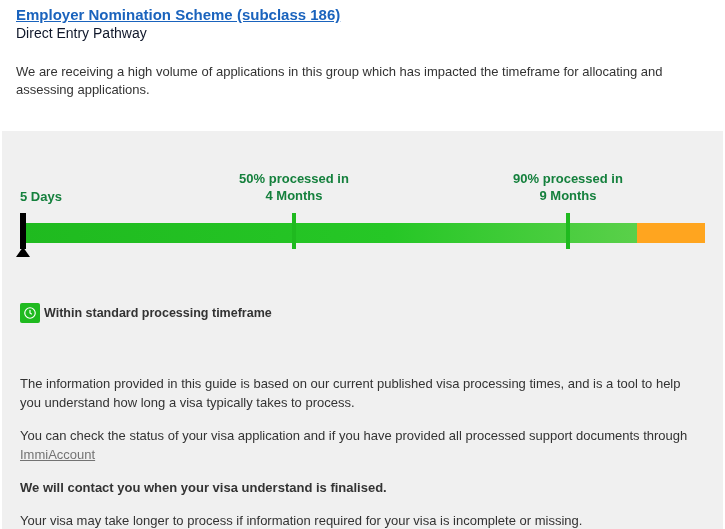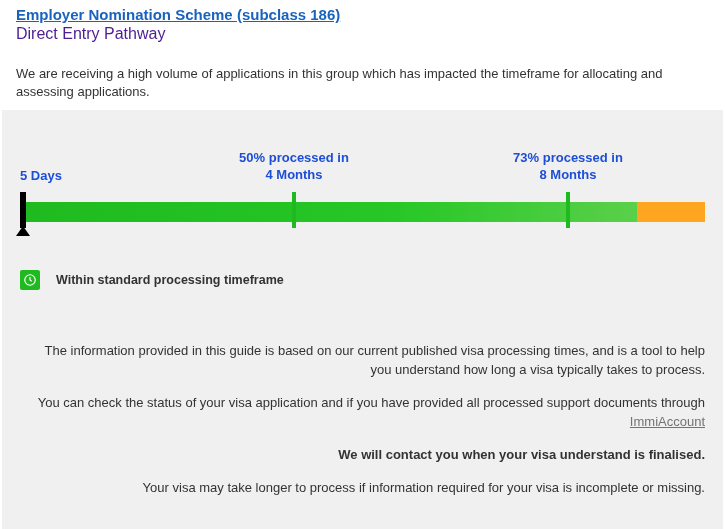--- a/index.html
+++ b/index.html
@@ -1,38 +1,38 @@
 <!DOCTYPE html>
 <html><head>
 <meta charset="utf-8">
 <style>
   * { box-sizing: border-box; margin: 0; padding: 0; }
   body { font-family: Arial, Helvetica, sans-serif; font-size: 13px; color: #333; width: 725px; background: #fff; }
   .header { padding: 6px 16px 12px 16px; }
   .title-link { color: #1a63bd; font-weight: bold; font-size: 15px; text-decoration: underline; cursor: pointer; text-align: center; }
-  .subtitle { color: #4c1d95; font-size: 16px; margin-top: 2px; }
-  .notice { padding: 10px 16px 9px 16px; color: #333; line-height: 1.4; }
+  .subtitle { color: #0f172a; font-size: 14px; margin-top: 2px; }
+  .notice { padding: 10px 16px 32px 16px; color: #333; line-height: 1.4; }
   .panel { background: #f0f0f0; padding: 40px 18px 18px 18px; margin: 0 2px; }
   .timeline-wrap { position: relative; height: 120px; }
   .labels { position: relative; height: 50px; }
-  .label { position: absolute; color: #1d4ed8; font-weight: bold; font-size: 13px; line-height: 1.25; text-align: center; transform: translateX(-50%); white-space: nowrap; }
+  .label { position: absolute; color: #15803d; font-weight: bold; font-size: 13px; line-height: 1.25; text-align: center; transform: translateX(-50%); white-space: nowrap; }
   .label span { display: block; }
   .label.start { transform: none; text-align: left; top: 18px; }
   .bar-row { position: relative; height: 24px; }
   .bar-track { position: absolute; left: 0; right: 0; top: 2px; height: 20px; background: #ffa51f; }
   .bar-green { position: absolute; left: 0; top: 2px; height: 20px; background: linear-gradient(to right,#1fba1f,#26c726 60%,#5ad04a); }
   .tick { position: absolute; top: -8px; width: 4px; height: 36px; background: #1fba1f; transform: translateX(-50%); }
   .tick.start { left: 0; background: #000; width: 6px; transform: none; }
   .arrow-row { position: relative; height: 14px; }
   .arrow { position: absolute; left: 0; top: 2px; width: 0; height: 0; border-left: 7px solid transparent; border-right: 7px solid transparent; border-bottom: 10px solid #000; transform: translateX(-4px); }
-  .status { margin-top: 0; display: flex; align-items: center; gap: 16px; }
+  .status { margin-top: 12px; display: flex; align-items: center; gap: 4px; }
   .status-icon { width: 20px; height: 20px; background: #1fba1f; border-radius: 2px; display: flex; align-items: center; justify-content: center; }
   .status-icon svg { width: 14px; height: 14px; stroke: #fff; fill: none; stroke-width: 2; }
   .status-text { font-weight: bold; font-size: 12.5px; }
-  .info { padding-top: 52px; line-height: 1.45; font-size: 13px; color: #333; text-align: right; }
+  .info { padding-top: 52px; line-height: 1.45; font-size: 13px; color: #333; }
   .info p { margin-bottom: 14px; }
   .inline-link { color: #737373; text-decoration: underline; cursor: pointer; }
   .bold { font-weight: bold; }
 </style>
 </head>
 <body>
 
 <div class="header">
   <a class="title-link">Employer Nomination Scheme (subclass 186)</a>
   <div class="subtitle">Direct Entry Pathway</div>
@@ -42,22 +42,22 @@
 
 <div class="panel">
   <div class="timeline-wrap">
     <div class="labels">
       <div class="label start" style="left:0">5 Days</div>
       <div class="label" style="left: 40%;">
         <span>50% processed in</span>
         <span>4 Months</span>
       </div>
       <div class="label" style="left: 80%;">
-        <span>73% processed in</span>
-        <span>8 Months</span>
+        <span>90% processed in</span>
+        <span>9 Months</span>
       </div>
     </div>
     <div class="bar-row">
       <div class="bar-track"></div>
       <div class="bar-green" style="width: 90%;"></div>
       <div class="tick start"></div>
       <div class="tick" style="left: 40%;"></div>
       <div class="tick" style="left: 80%;"></div>
     </div>
     <div class="arrow-row">

